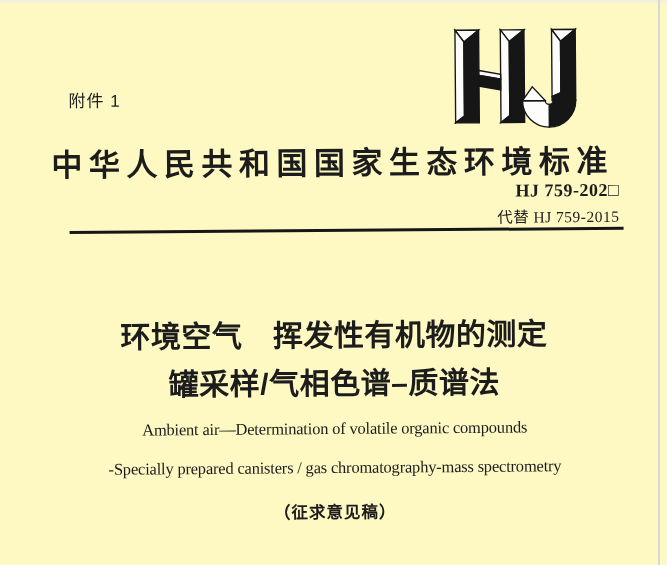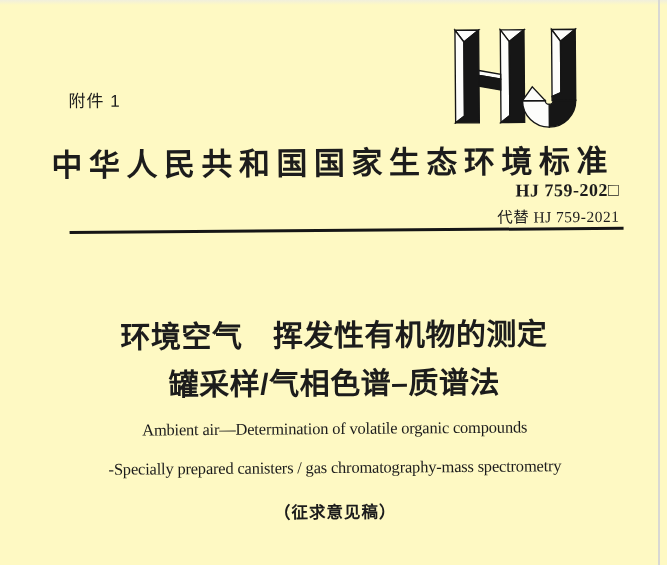--- a/index.html
+++ b/index.html
@@ -142,21 +142,21 @@
 
           <polygon fill="#fdfdfb" points="74,78 84,64 97,78"></polygon>
         </g>
       </svg>
     </div>
 
     <div class="abs org-heading">中华人民共和国国家生态环境标准</div>
 
     <div class="abs std-code">HJ 759-202□</div>
 
-    <div class="abs replaces-note">代替 HJ 759-2021</div>
+    <div class="abs replaces-note">代替 HJ 759-2015</div>
 
     <div class="abs header-rule"></div>
 
     <div class="abs title-cn title-cn-1">环境空气　挥发性有机物的测定</div>
 
     <div class="abs title-cn title-cn-2">罐采样/气相色谱–质谱法</div>
 
     <div class="abs title-en title-en-1">Ambient air—Determination of volatile organic compounds</div>
 
     <div class="abs title-en title-en-2">-Specially prepared canisters / gas chromatography-mass spectrometry</div>

